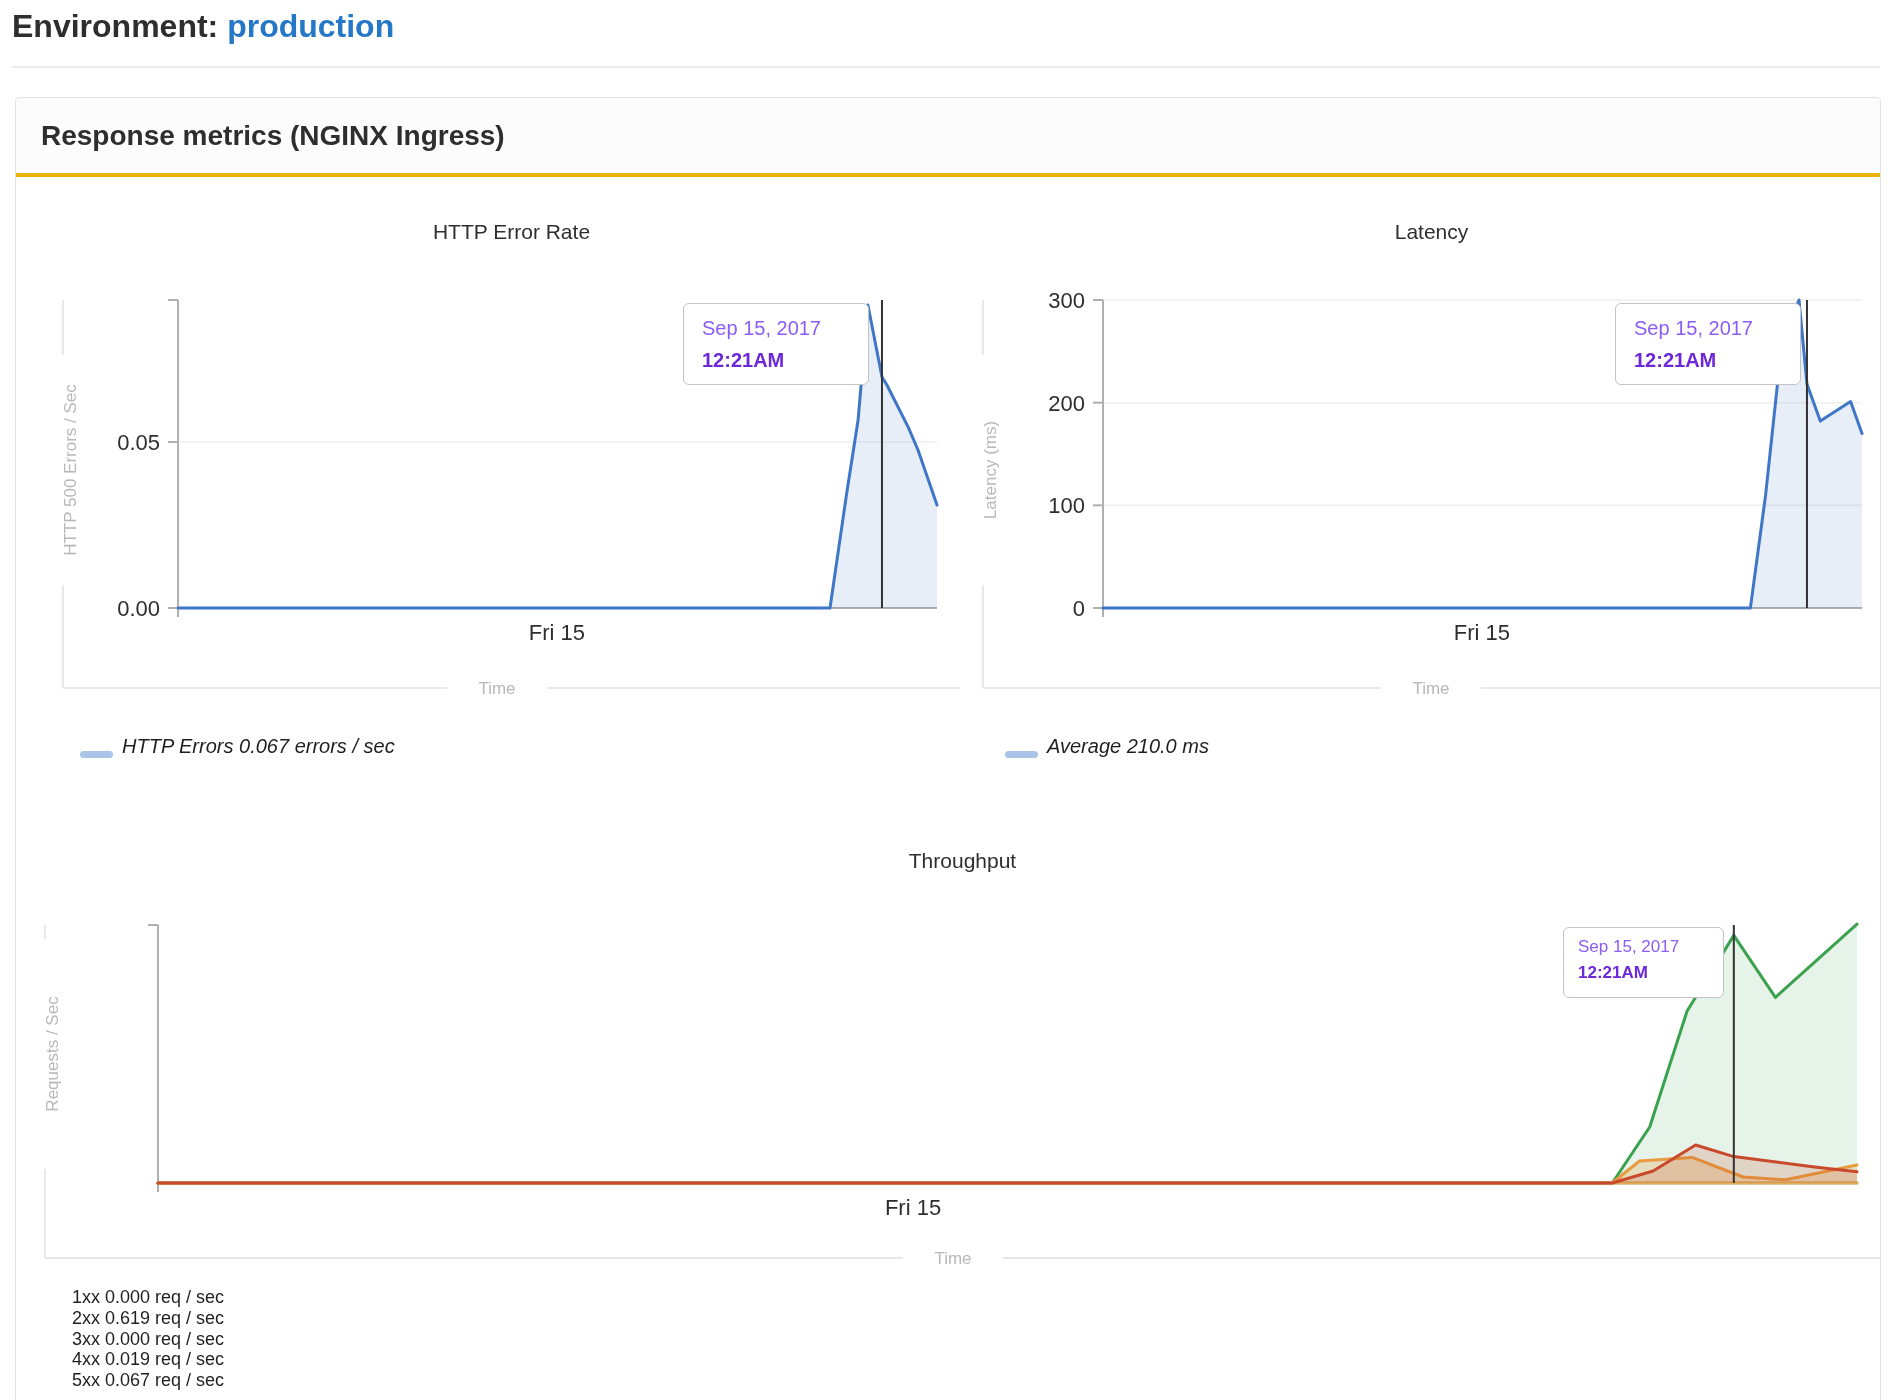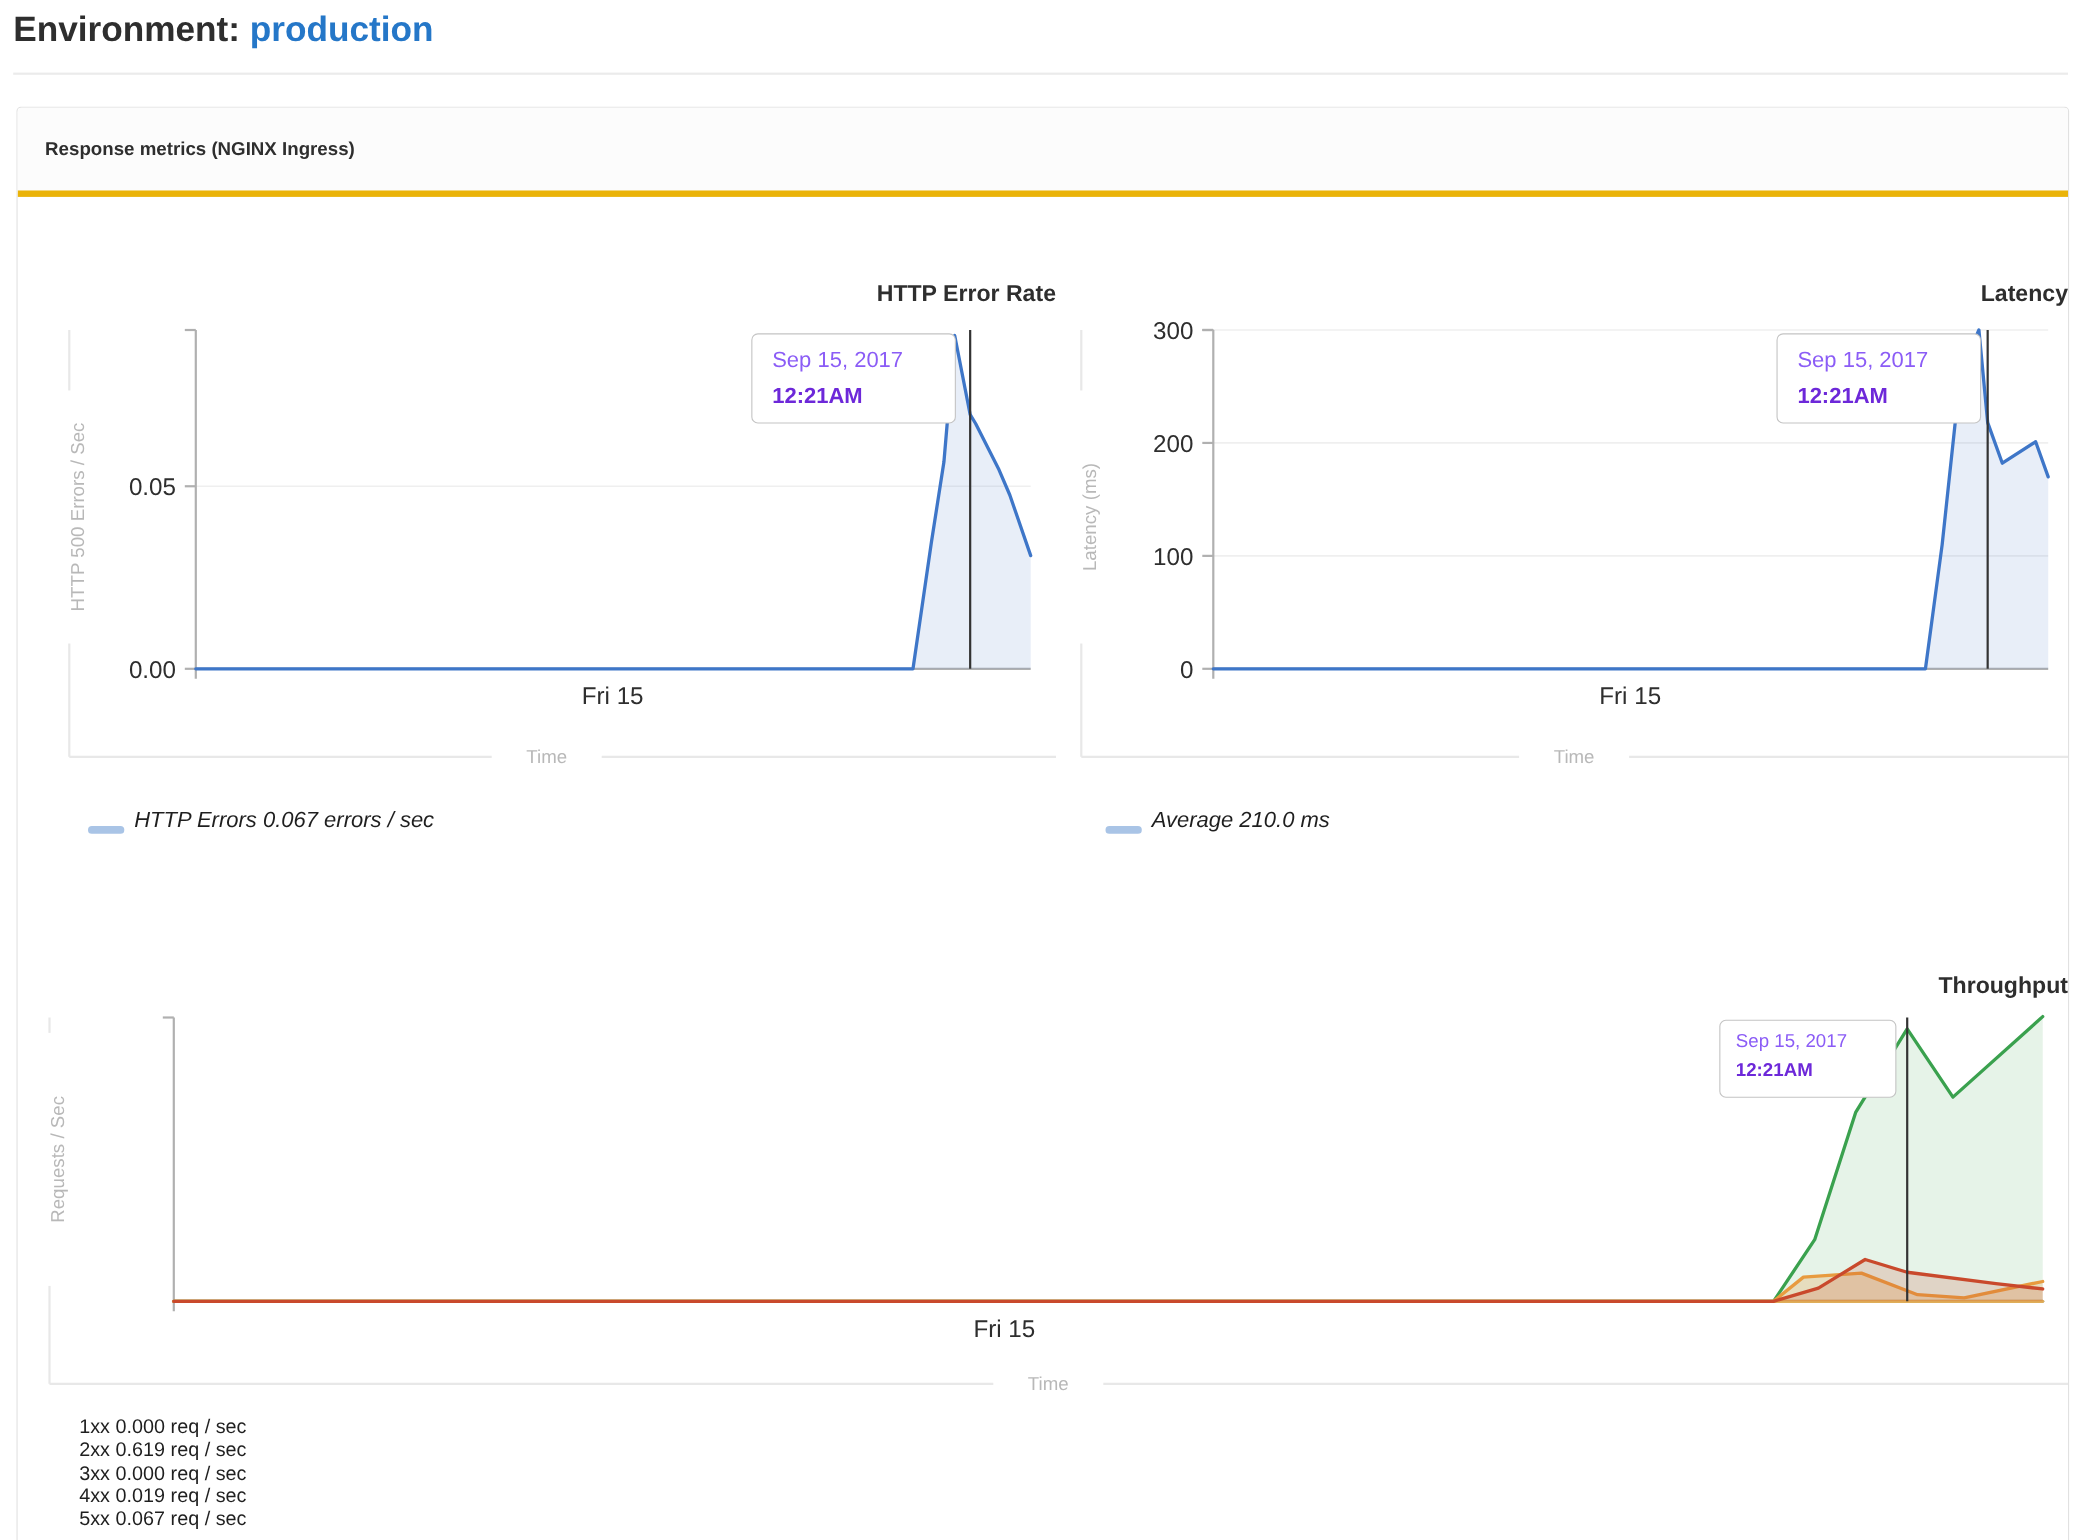--- a/index.html
+++ b/index.html
@@ -7,28 +7,28 @@
        font-family:"Liberation Sans",sans-serif;color:#2e2e2e;}
   #root{position:relative;width:1892px;height:1208px;}
 
   .page-header{position:absolute;left:12px;top:8px;font-size:32px;font-weight:bold;}
   .env-link{color:#2577c8;text-decoration:none;cursor:pointer;}
   .top-divider{position:absolute;left:12px;top:66px;width:1868px;height:0;
                border-top:2px solid #ebebeb;}
 
   .panel{position:absolute;left:15px;top:97px;width:1866px;height:1400px;
          border:1px solid #e1e1e1;border-radius:4px;box-sizing:border-box;background:#fff;}
-  .panel-heading{height:75px;line-height:75px;padding-left:25px;font-size:17px;
-                 font-weight:bold;border-bottom:6px solid #eab308;background:#fcfcfc;
+  .panel-heading{height:75px;line-height:75px;padding-left:25px;font-size:28px;
+                 font-weight:bold;border-bottom:4px solid #eab308;background:#fcfcfc;
                  border-radius:4px 4px 0 0;}
 
   svg.charts{position:absolute;left:0;top:0;pointer-events:none;}
   svg text{font-family:"Liberation Sans",sans-serif;}
 
-  .chart-title{position:absolute;text-align:right;font-size:21px;font-weight:bold;color:#2e2e2e;margin-top:36px;}
+  .chart-title{position:absolute;text-align:center;font-size:21px;font-weight:normal;color:#2e2e2e;}
   .t-http{left:63px;top:220px;width:897px;}
   .t-latency{left:983px;top:220px;width:897px;}
   .t-throughput{left:45px;top:849px;width:1835px;}
 
   .tooltip{position:absolute;background:#fff;border:1px solid #c4c4c4;border-radius:6px;
            box-sizing:border-box;z-index:5;}
   .tooltip .tt-date{font-size:20px;color:#8b5cf6;}
   .tooltip .tt-time{font-size:20px;font-weight:bold;color:#6d28d9;margin-top:9px;}
   .tt-http{left:683px;top:303px;width:186px;height:82px;padding:13px 0 0 18px;}
   .tt-latency{left:1615px;top:303px;width:186px;height:82px;padding:13px 0 0 18px;}

